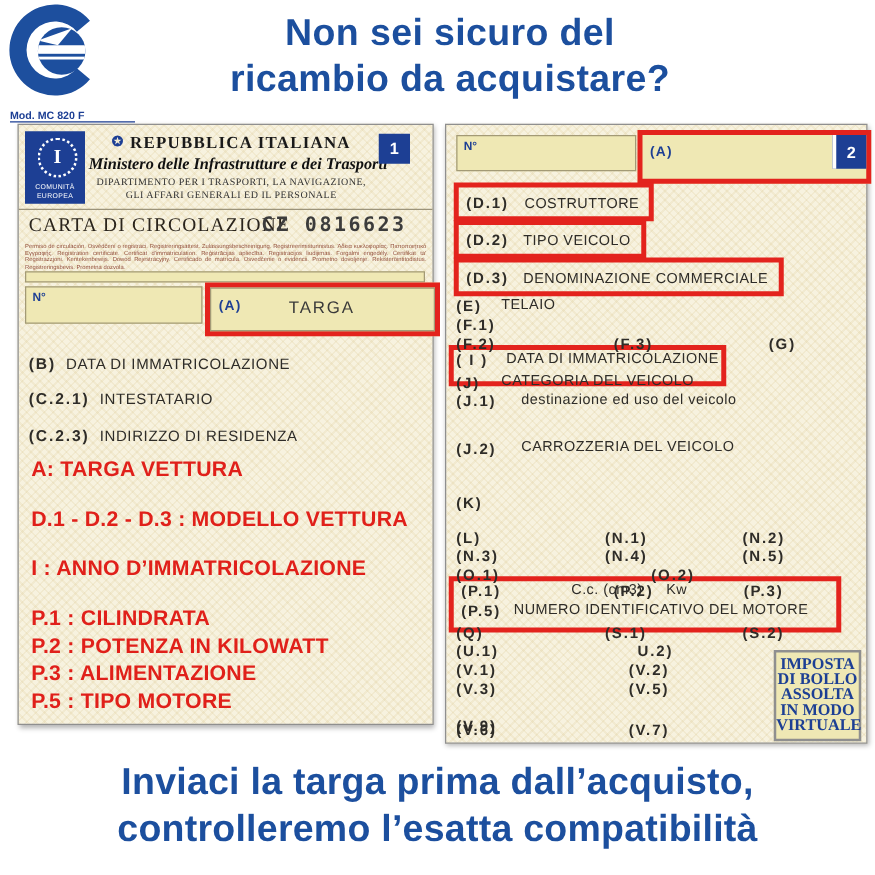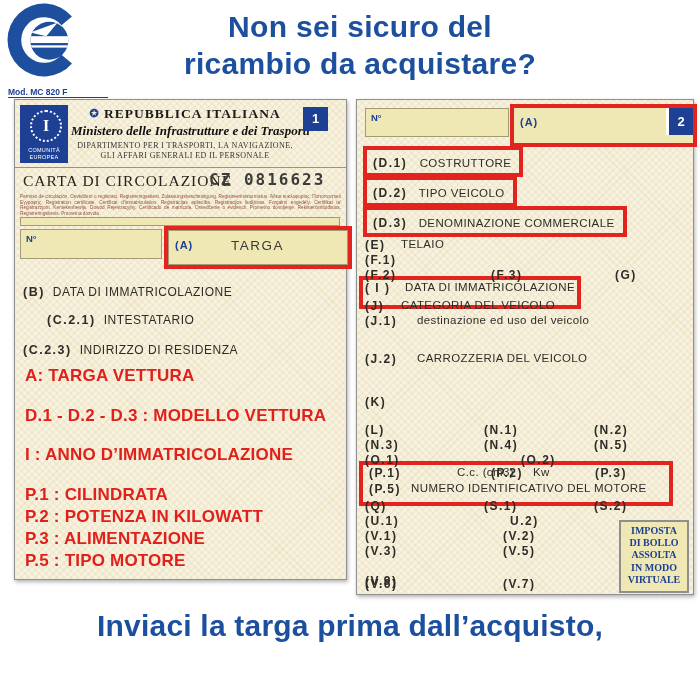--- a/index.html
+++ b/index.html
@@ -60,21 +60,21 @@
   .n-field2{position:absolute;left:8px;top:8px;width:142px;height:27px;}
   .a-box2{position:absolute;left:153px;top:4px;width:179px;height:35px;background:#efe8b4;}
   .page-box2{position:absolute;right:0;top:0;width:24px;height:27px;font-size:13px;line-height:27px;border-left:3px solid #fff;}
   .dbox{position:absolute;left:6px;height:20px;padding:3px 8px 0 6px;white-space:nowrap;}
   .line2{position:absolute;left:8px;width:320px;height:15px;white-space:nowrap;z-index:3;}
   .c2{position:absolute;font-weight:bold;font-size:12px;letter-spacing:1.5px;color:#2e2c28;}
   .lb2{position:absolute;font-size:11.5px;letter-spacing:.4px;color:#2e2c28;}
   .ibox{position:absolute;left:2px;top:176px;width:214px;height:25px;z-index:2;}
   .pbox{position:absolute;left:2px;top:361px;width:306px;height:37px;z-index:2;}
   .imposta{position:absolute;left:262px;top:420px;width:66px;height:66px;background:#efe8b4;border:2px solid #8f8f8f;
-    text-align:center;color:#1d3f94;font-family:"Liberation Serif",serif;font-weight:bold;font-size:10px;line-height:12.2px;padding-top:3px;}
+    text-align:center;color:#1d3f94;font-family:"Liberation Serif",serif;font-weight:bold;font-size:13px;line-height:12.2px;padding-top:3px;}
 
   
   .footer-title{position:absolute;left:0;top:607px;width:700px;text-align:center;
     color:#1c4f9e;font-weight:bold;font-size:30px;line-height:38px;letter-spacing:.2px;}
 </style>
 </head>
 <body>
 
 <div class="stage">
 
@@ -136,21 +136,21 @@
     <div class="redbox targa-box">
       <div class="targa-inner">
         <span class="a-code">(A)</span>
         <span class="targa-label">TARGA</span>
       </div>
     </div>
 
     <div class="frow" style="top:182px;">
       <span class="fcode">(B)</span><span class="flabel">DATA DI IMMATRICOLAZIONE</span>
     </div>
-    <div class="frow" style="top:210px;padding-left:24px;">
+    <div class="frow" style="top:210px;">
       <span class="fcode">(C.2.1)</span><span class="flabel">INTESTATARIO</span>
     </div>
     <div class="frow" style="top:240px;">
       <span class="fcode">(C.2.3)</span><span class="flabel">INDIRIZZO DI RESIDENZA</span>
     </div>
 
     <div class="ann" style="top:266px;">A: TARGA VETTURA</div>
     <div class="ann" style="top:306px;">D.1 - D.2 - D.3 : MODELLO VETTURA</div>
     <div class="ann" style="top:345px;">I : ANNO D’IMMATRICOLAZIONE</div>
     <div class="ann" style="top:385px;">P.1 : CILINDRATA</div>
@@ -274,15 +274,16 @@
       <span>IMPOSTA</span><br>
       <span>DI BOLLO</span><br>
       <span>ASSOLTA</span><br>
       <span>IN MODO</span><br>
       <span>VIRTUALE</span>
     </div>
   </div>
 
   <div class="footer-title">
     <div>Inviaci la targa prima dall’acquisto,</div>
+    <div>controlleremo l’esatta compatibilità</div>
   </div>
 
 </div>
 
 </body></html>

